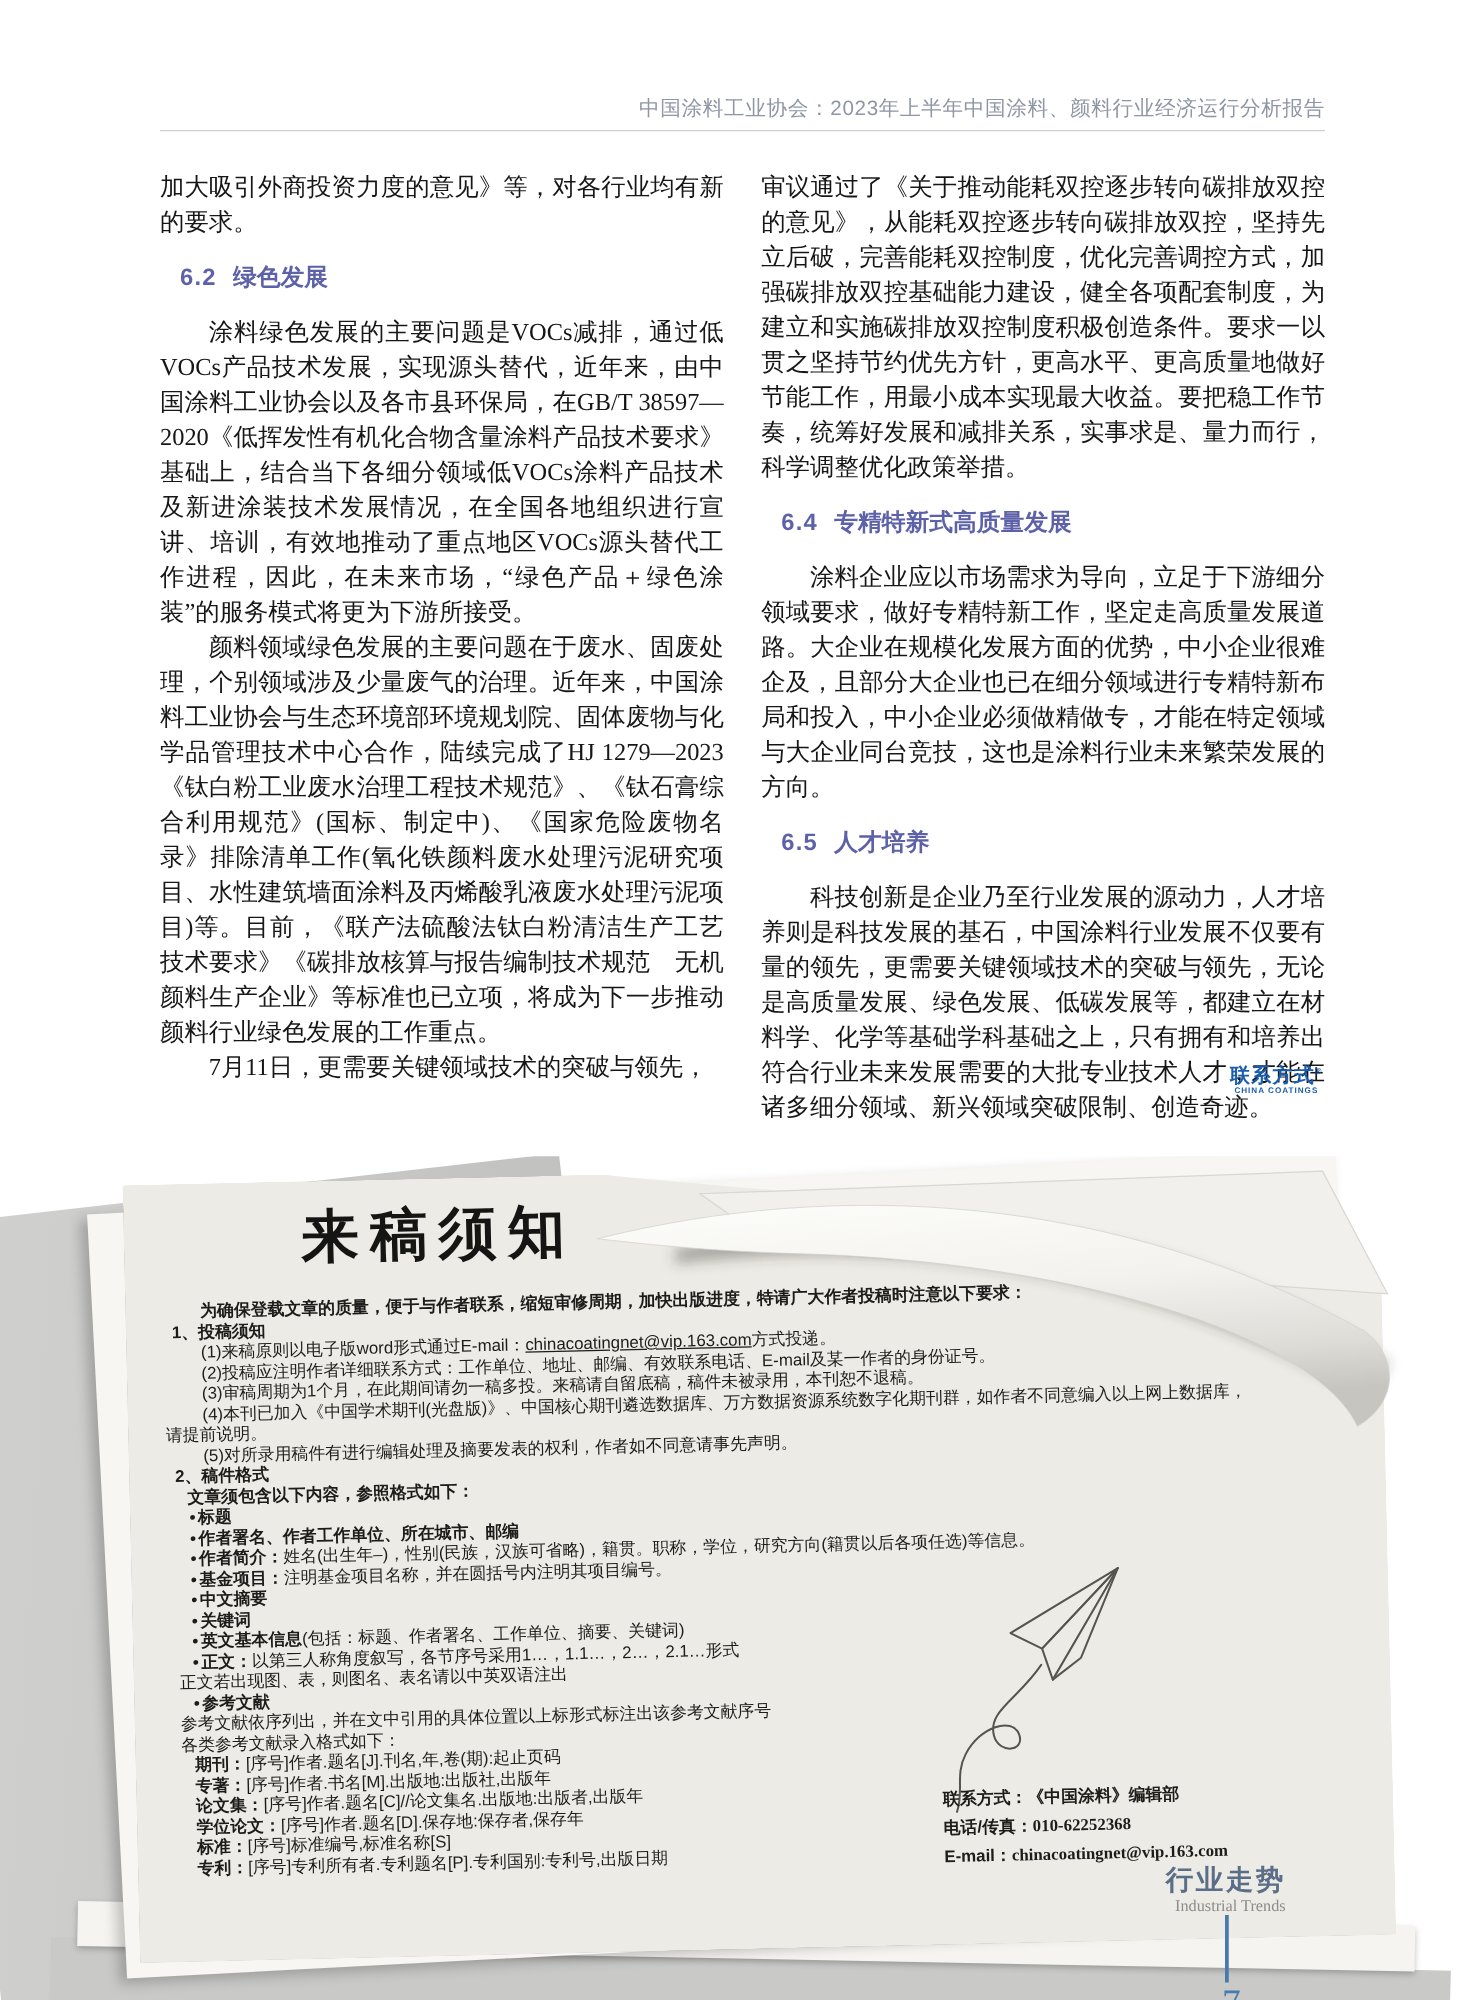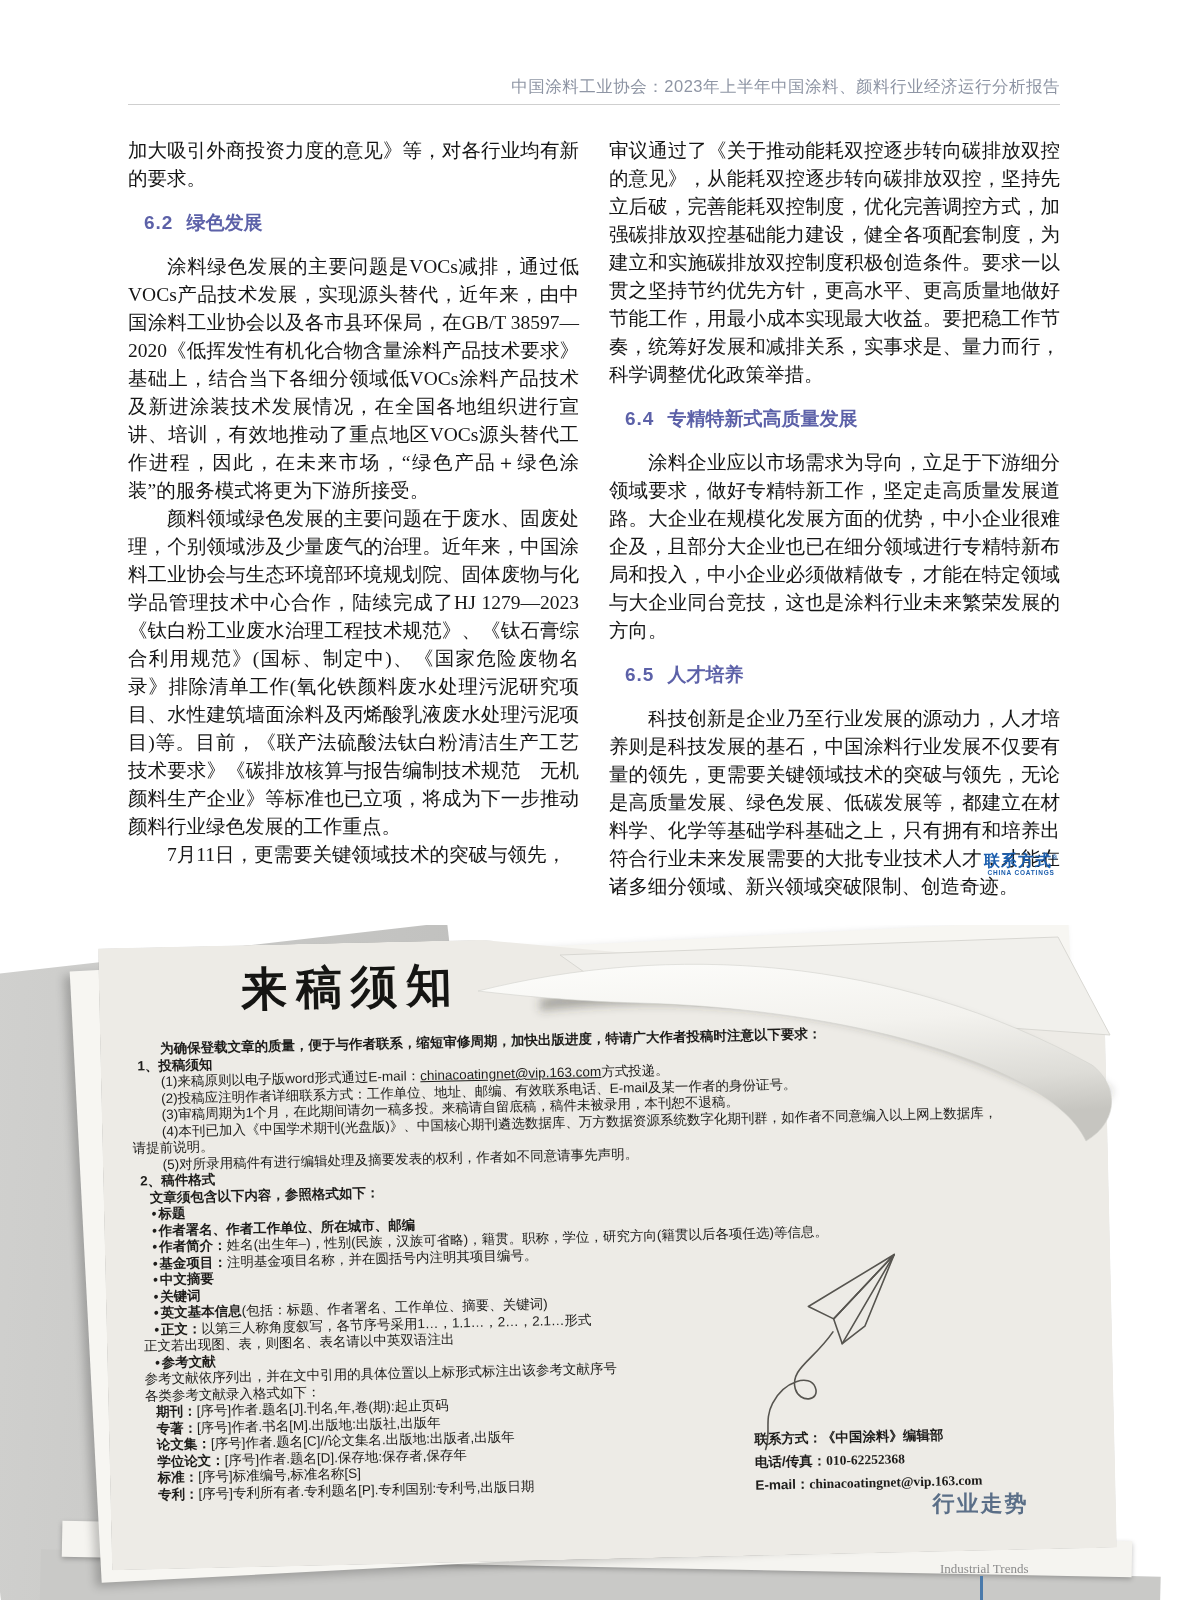--- a/index.html
+++ b/index.html
@@ -63,21 +63,21 @@
   .contact{position:absolute;left:645px;top:494px;font-size:13.5px;line-height:23px;font-weight:bold;color:#1d1c1a;}
   .contact .val-latin{font-family:"Liberation Serif","DejaVu Serif",serif;font-weight:bold;}
 
   .plane-svg{position:absolute;left:648px;top:298px;}
 
   
   .footer{position:absolute;left:880px;top:1491px;width:210px;display:flex;align-items:center;justify-content:flex-end;flex-direction:column;}
   .footer-labels{text-align:right;margin-right:9px;}
   .footer-cn{font-family:"Liberation Sans","DejaVu Sans",sans-serif;font-weight:bold;font-size:22px;
       letter-spacing:2px;color:#5a6e87;line-height:26px;}
-  .footer-en{font-family:"Liberation Serif","DejaVu Serif",serif;font-size:13px;color:#8c8c8c;line-height:15px;margin-top:44px;}
+  .footer-en{font-family:"Liberation Serif","DejaVu Serif",serif;font-size:13px;color:#8c8c8c;line-height:15px;}
   .footer-bar{width:3px;height:54px;background:#4a7aab;margin-right:8px;}
   .footer-page{font-family:"Liberation Serif","DejaVu Serif",serif;font-size:30px;color:#4a7aab;}
 </style>
 </head>
 <body>
 
 <div class="page">
 
   <div class="header-title">中国涂料工业协会：2023年上半年中国涂料、颜料行业经济运行分析报告</div>
   <div class="header-rule"></div>

